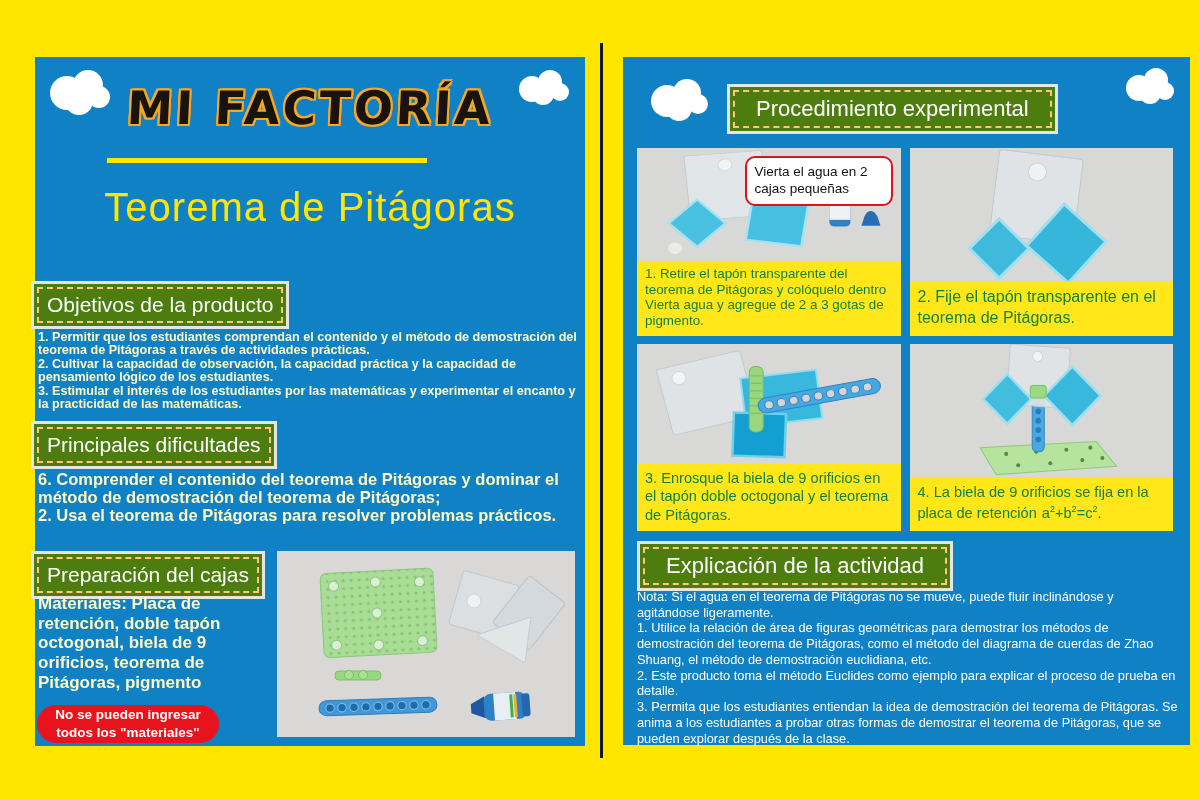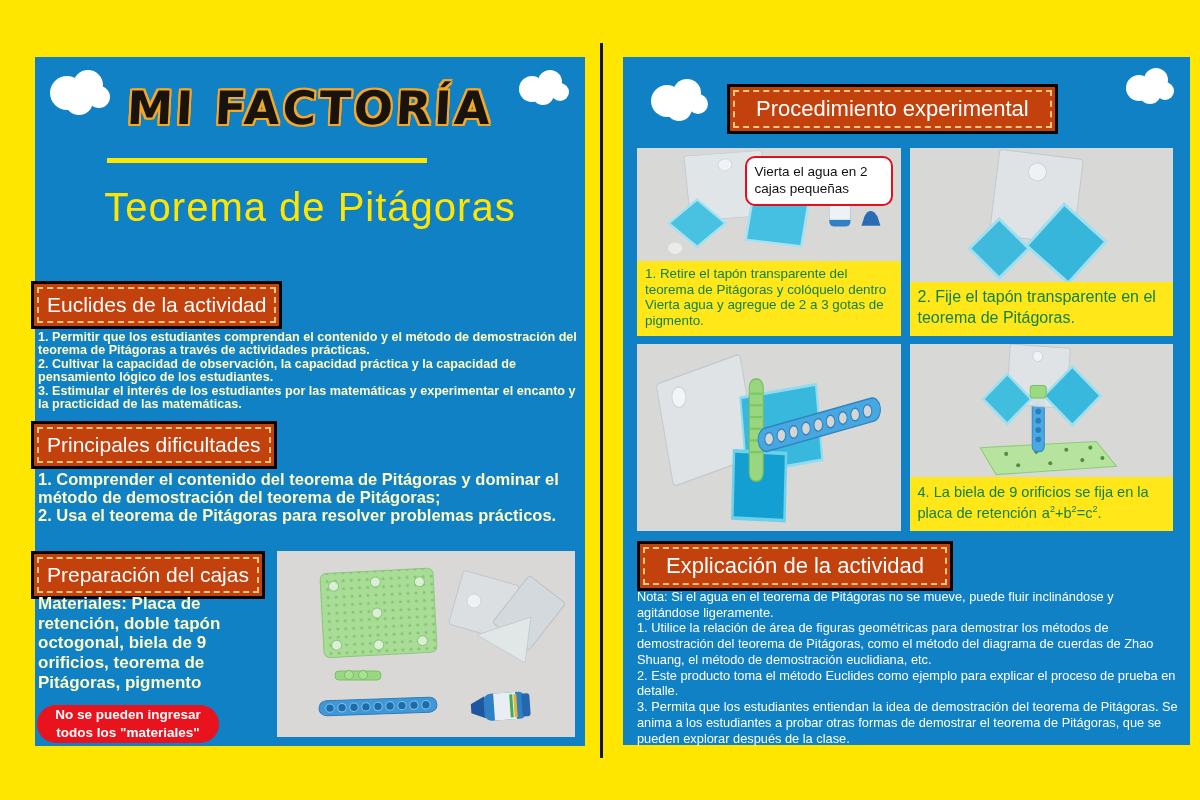--- a/index.html
+++ b/index.html
@@ -33,21 +33,21 @@
        0   -2px 0 #F5A823, 0    2px 0 #F5A823,
       -2px  0   0 #F5A823, 2px  0   0 #F5A823;
   }
   .logo-underline { position:absolute; left:72px; top:101px; width:320px; height:5px; background:#FFE600; }
   .poster-title {
     position:absolute; left:0; top:128px; width:100%;
     text-align:center; color:#FFE600; font-size:40px; letter-spacing:1px;
   }
 
   .header-box {
-    position:absolute; background:#c2410c; border:3px solid #000000;
+    position:absolute; background:#4d7c0f; border:3px solid #e5e5e5;
     color:#ffffff; white-space:nowrap; display:inline-block;
   }
   .header-box::before {
     content:""; position:absolute; inset:3px;
     border:2px dashed #FFC680; pointer-events:none;
   }
   .hb-left  { font-size:21px; padding:9px 13px; }
   .hb-right { font-size:22px; padding:9px 26px; }
 
   .preline { white-space:pre-line; }
@@ -123,27 +123,27 @@
           <circle cx="47" cy="27" r="9"></circle>
           <circle cx="30" cy="29" r="11"></circle>
         </g>
       </svg>
   </div>
 
   <div class="logo">MI FACTORÍA</div>
   <div class="logo-underline"></div>
   <div class="poster-title">Teorema de Pitágoras</div>
 
-  <div class="header-box hb-left" style="left:-4px; top:224px;">Euclides de la actividad</div>
+  <div class="header-box hb-left" style="left:-4px; top:224px;">Objetivos de la producto</div>
   <div id="objectives-body" class="body-text preline">1. Permitir que los estudiantes comprendan el contenido y el método de demostración del teorema de Pitágoras a través de actividades prácticas.
 2. Cultivar la capacidad de observación, la capacidad práctica y la capacidad de pensamiento lógico de los estudiantes.
 3. Estimular el interés de los estudiantes por las matemáticas y experimentar el encanto y la practicidad de las matemáticas.</div>
 
   <div class="header-box hb-left" style="left:-4px; top:364px;">Principales dificultades</div>
-  <div id="difficulties-body" class="body-text preline">1. Comprender el contenido del teorema de Pitágoras y dominar el método de demostración del teorema de Pitágoras;
+  <div id="difficulties-body" class="body-text preline">6. Comprender el contenido del teorema de Pitágoras y dominar el método de demostración del teorema de Pitágoras;
 2. Usa el teorema de Pitágoras para resolver problemas prácticos.</div>
 
   <div class="header-box hb-left" style="left:-4px; top:494px;">Preparación del cajas</div>
   <div id="materials-text" class="body-text">Materiales: Placa de retención, doble tapón octogonal, biela de 9 orificios, teorema de Pitágoras, pigmento</div>
 
   <div id="warning-pill">
     <span class="preline">No se pueden ingresar
 todos los "materiales"</span>
   </div>
 
@@ -303,20 +303,21 @@
               <circle cx="168.5" cy="56" r="4.3"></circle>
                 <circle cx="181" cy="56" r="4.3"></circle>
                 <circle cx="193.5" cy="56" r="4.3"></circle>
               <circle cx="206" cy="56" r="4.3"></circle>
                 <circle cx="218.5" cy="56" r="4.3"></circle>
                 <circle cx="231" cy="56" r="4.3"></circle>
             </g>
           </g>
         </svg>
       </div>
+      <div class="caption cap3">3. Enrosque la biela de 9 orificios en el tapón doble octogonal y el teorema de Pitágoras.</div>
     </div>
 
     <div class="step-card">
       <div class="step-photo">
         <svg viewBox="0 0 263 128" preserveAspectRatio="none">
           <rect width="263" height="128" fill="#D8D8D6"></rect>
           <polygon points="70,100 186,94 206,118 86,126" fill="#B6E49F" stroke="#90CB79"></polygon>
           <g fill="#4E8F3C">
             <circle cx="96" cy="106" r="2"></circle>
               <circle cx="126" cy="104" r="2"></circle>

